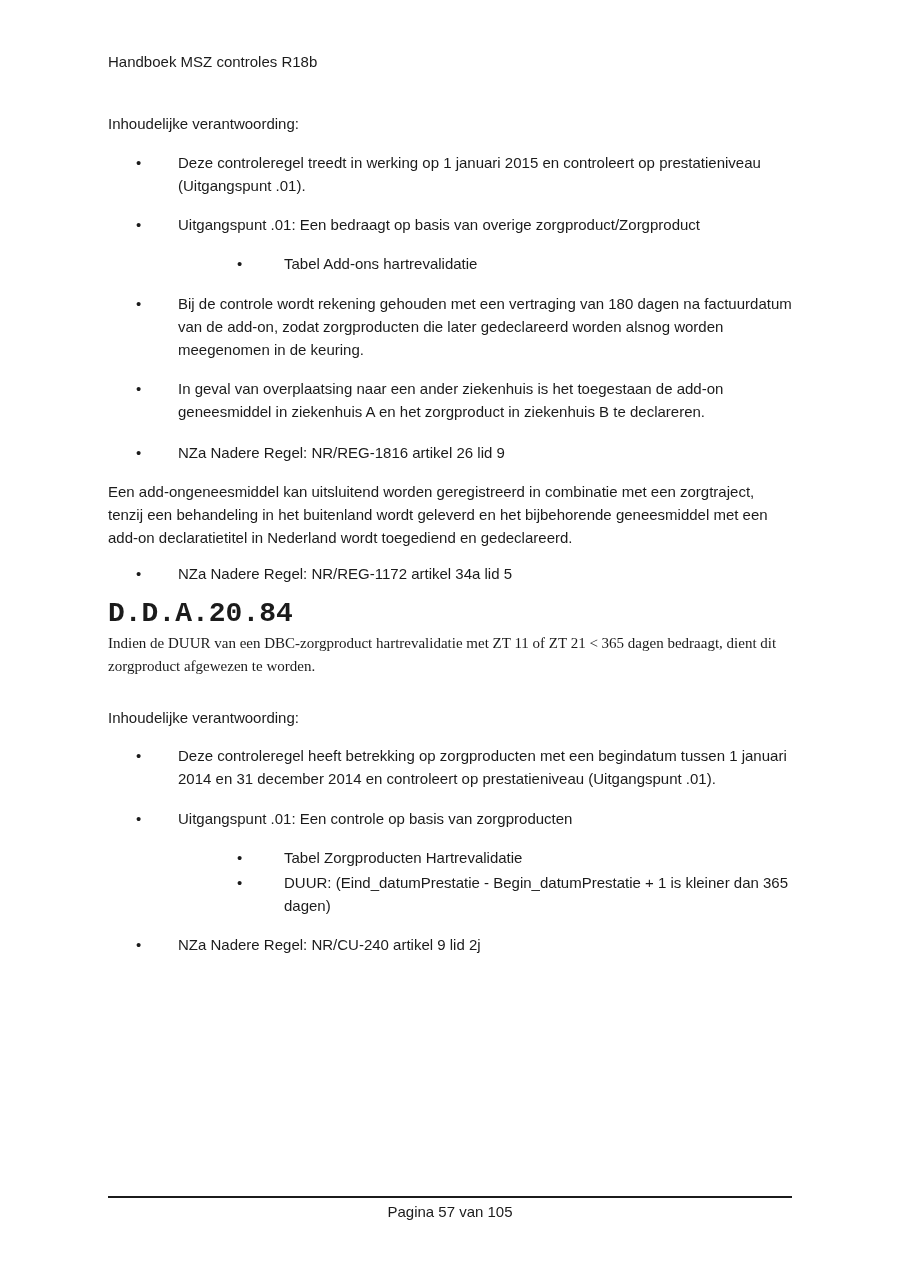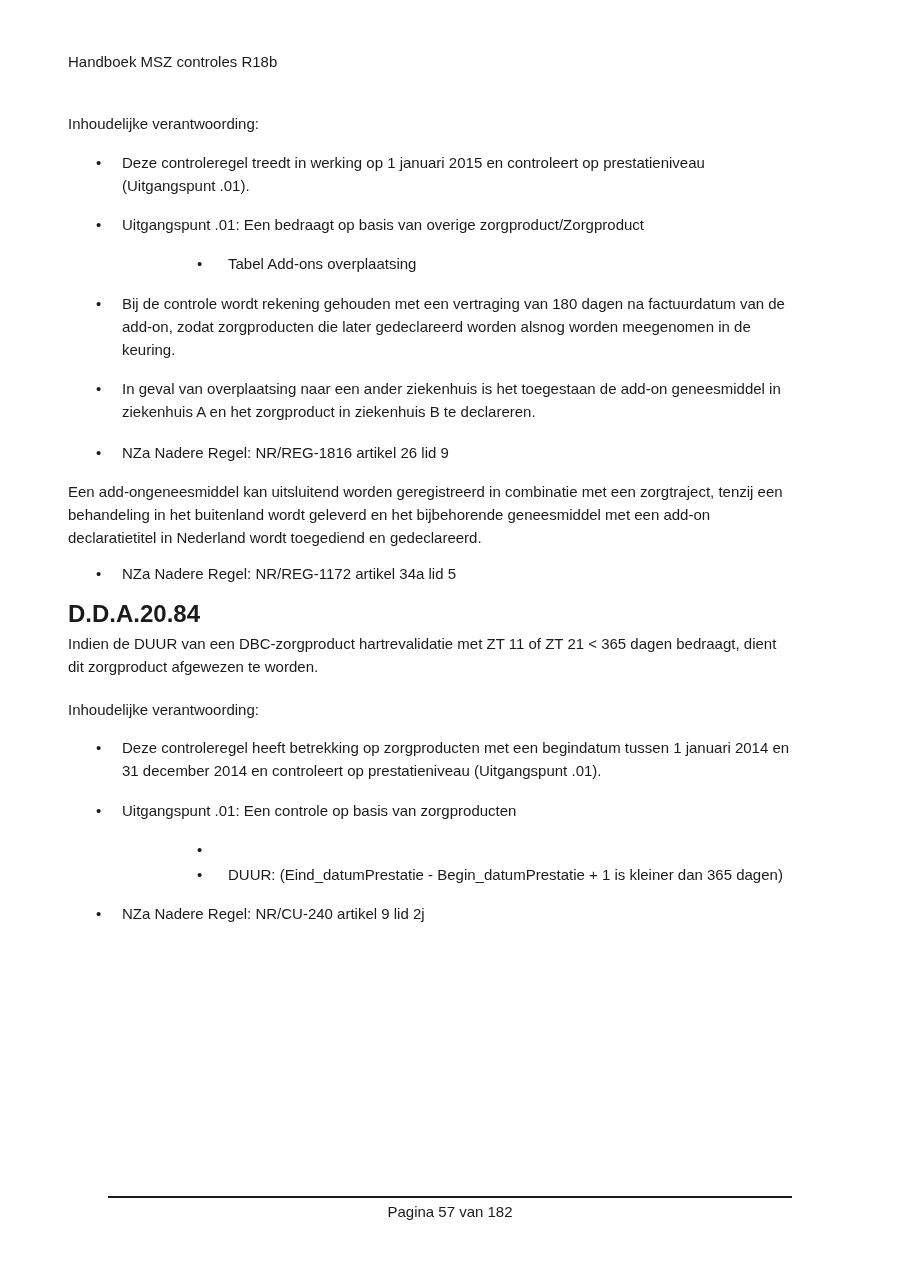--- a/index.html
+++ b/index.html
@@ -6,45 +6,46 @@
   .page {
     position: relative;
     width: 900px;
     height: 1273px;
     background: #ffffff;
     font-family: "Liberation Sans", sans-serif;
     color: #1b1b1b;
     font-size: 15px;
     line-height: 23px;
     box-sizing: border-box;
-    padding: 50px 108px 0 68px;
+    padding: 50px 108px 0 108px;
     overflow: hidden;
   }
   .header { margin: 0 0 39px 0; }
   .para { margin: 0; }
   .li { display: flex; align-items: flex-start; }
   .li .dot { flex: none; text-align: left; }
   .l1 { padding-left: 28px; }
   .l1 .dot { width: 26px; }
   .l2 { padding-left: 129px; }
   .l2 .dot { width: 31px; }
-  .txt { flex: 1; }
+  .txt { flex: 1; margin-left: 16px; }
   .heading {
-    font-size: 24px;
+    font-size: 28px;
     font-weight: bold;
     line-height: 26px;
     margin: 0 0 5px 0;
+    font-family: Liberation Mono, monospace;
   }
   .mb2  { margin-bottom: 2px; }
   .mb15 { margin-bottom: 15px; }
   .mb16 { margin-bottom: 16px; }
   .mb17 { margin-bottom: 17px; }
   .mb18 { margin-bottom: 18px; }
   .mb25 { margin-bottom: 13px; }
-  .mb28 { margin-bottom: 20px; }
+  .mb28 { margin-bottom: 28px; font-family: Liberation Serif, serif; }
   .footer-rule {
     position: absolute;
     left: 108px;
     right: 108px;
     top: 1196px;
     border-top: 2px solid #1b1b1b;
   }
   .footer-text {
     position: absolute;
     top: 1200px;
@@ -67,21 +68,21 @@
     <span class="txt">Deze controleregel treedt in werking op 1 januari 2015 en controleert op prestatieniveau (Uitgangspunt .01).</span>
   </div>
 
   <div class="li l1 mb16">
     <span class="dot">•</span>
     <span class="txt">Uitgangspunt .01: Een bedraagt op basis van overige zorgproduct/Zorgproduct</span>
   </div>
 
   <div class="li l2 mb17">
     <span class="dot">•</span>
-    <span class="txt">Tabel Add-ons overplaatsing</span>
+    <span class="txt">Tabel Add-ons hartrevalidatie</span>
   </div>
 
   <div class="li l1 mb16">
     <span class="dot">•</span>
     <span class="txt">Bij de controle wordt rekening gehouden met een vertraging van 180 dagen na factuurdatum van de add-on, zodat zorgproducten die later gedeclareerd worden alsnog worden meegenomen in de keuring.</span>
   </div>
 
   <div class="li l1 mb18">
     <span class="dot">•</span>
     <span class="txt">In geval van overplaatsing naar een ander ziekenhuis is het toegestaan de add-on geneesmiddel in ziekenhuis A en het zorgproduct in ziekenhuis B te declareren.</span>
@@ -111,29 +112,30 @@
     <span class="txt">Deze controleregel heeft betrekking op zorgproducten met een begindatum tussen 1 januari 2014 en 31 december 2014 en controleert op prestatieniveau (Uitgangspunt .01).</span>
   </div>
 
   <div class="li l1 mb16">
     <span class="dot">•</span>
     <span class="txt">Uitgangspunt .01: Een controle op basis van zorgproducten</span>
   </div>
 
   <div class="li l2 mb2">
     <span class="dot">•</span>
+    <span class="txt">Tabel Zorgproducten Hartrevalidatie</span>
   </div>
 
   <div class="li l2 mb16">
     <span class="dot">•</span>
     <span class="txt">DUUR: (Eind_datumPrestatie - Begin_datumPrestatie + 1 is kleiner dan 365 dagen)</span>
   </div>
 
   <div class="li l1 mb16">
     <span class="dot">•</span>
     <span class="txt">NZa Nadere Regel: NR/CU-240 artikel 9 lid 2j</span>
   </div>
 
 
   <div class="footer-rule"></div>
-  <div class="footer-text">Pagina 57 van 182</div>
+  <div class="footer-text">Pagina 57 van 105</div>
 
 </div>
 
 </body></html>

